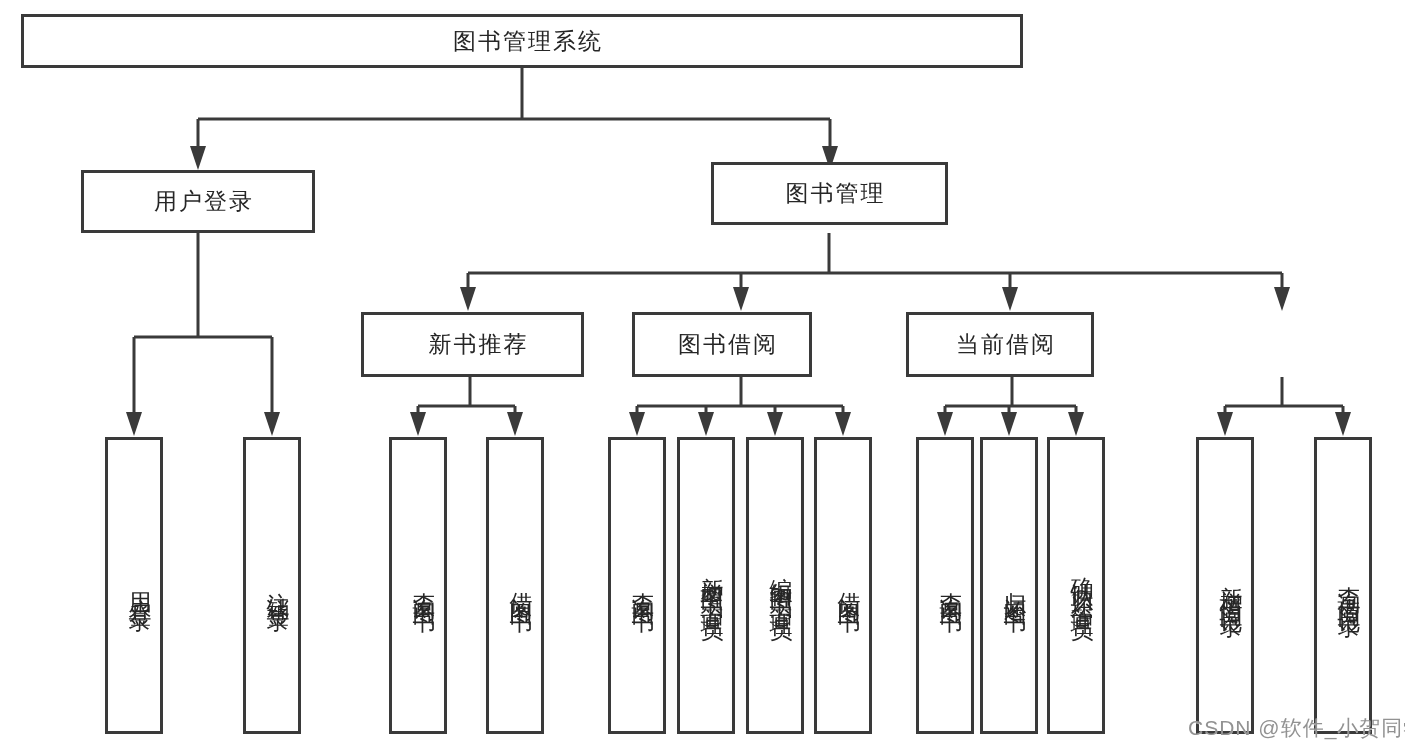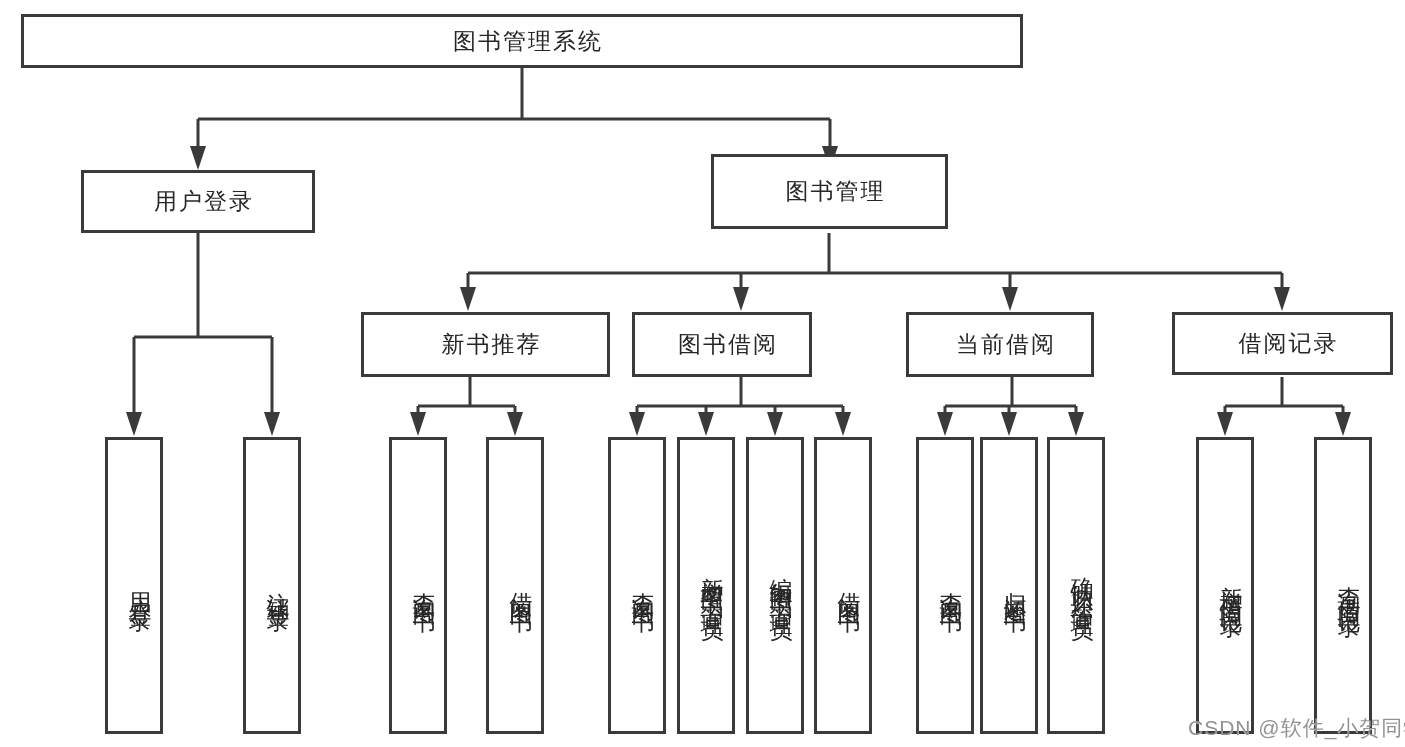--- a/index.html
+++ b/index.html
@@ -57,26 +57,25 @@
     </g>
     <g>
       <path class="wire" d="M1282 377 V406 M1225 406 H1343 M1225 406 V412 M1343 406 V412"></path>
       <path class="head" d="M1217 412 h16 l-8 24 z M1335 412 h16 l-8 24 z"></path>
     </g>
   </svg>
 
   <div class="node" style="left:21px;top:14px;width:1002px;height:54px;">图书管理系统</div>
 
   <div class="node" style="left:81px;top:170px;width:234px;height:63px;">用户登录</div>
-  <div class="node" style="left:711px;top:154px;width:237px;height:75px;">图书管理</div>
+  <div class="node" style="left:711px;top:162px;width:237px;height:63px;">图书管理</div>
 
-  <div class="node" style="left:361px;top:312px;width:249px;height:65px;">新书推荐</div>
+  <div class="node" style="left:361px;top:312px;width:223px;height:65px;">新书推荐</div>
   <div class="node" style="left:632px;top:312px;width:180px;height:65px;">图书借阅</div>
   <div class="node" style="left:906px;top:312px;width:188px;height:65px;">当前借阅</div>
-  <div class="node" style="left:1172px;top:312px;width:221px;height:63px;">借阅记录</div>
 
   <div class="node leaf" style="left:105px;top:437px;width:58px;height:297px;">
     <span>用户登录</span>
   </div>
   <div class="node leaf" style="left:243px;top:437px;width:58px;height:297px;">
     <span>注销登录</span>
   </div>
 
   <div class="node leaf" style="left:389px;top:437px;width:58px;height:297px;">
     <span>查询图书</span>

